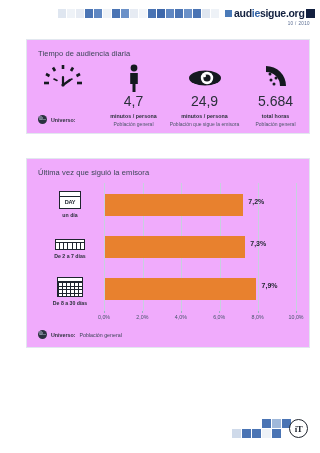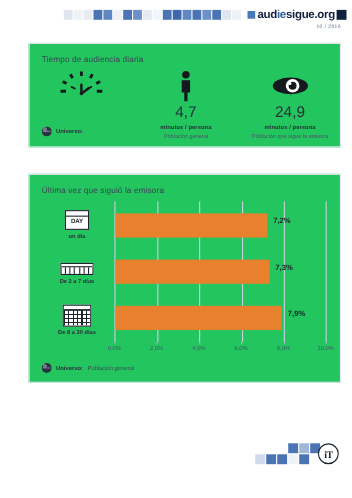--- a/index.html
+++ b/index.html
@@ -36,21 +36,21 @@
   }
   .issue {
     position: absolute; right: 10px; top: 21px;
     font-size: 4.5px; color: #56698f; letter-spacing: 0.4px;
     font-family: "Liberation Sans", sans-serif;
   }
 
   
   .panel {
     position: absolute; left: 26px; width: 284px;
-    background: #22c55e; border: 1px solid #e2e7ef;
+    background: #f0abfc; border: 1px solid #e2e7ef;
   }
   #panel-top { top: 39px; height: 95px; }
   #panel-bottom { top: 158px; height: 190px; }
 
   .panel-title {
     position: absolute; left: 11px; top: 9px;
     font-size: 7.5px; color: #3b4557; letter-spacing: 0.1px;
   }
 
   
@@ -160,21 +160,21 @@
     background: #fff; border-bottom: 1.2px solid #1e242e;
   }
   .cal-month .mgrid {
     position: absolute; left: 0; right: 0; top: 4px; bottom: 0;
     background:
       repeating-linear-gradient(to right, #1e242e 0 1px, transparent 1px 4px),
       repeating-linear-gradient(to bottom, #1e242e 0 1px, transparent 1px 3.5px);
   }
 
   
-  .footer { position: absolute; right: 12px; bottom: 24px; text-align: center; }
+  .footer { position: absolute; right: 12px; bottom: 8px; text-align: center; }
   .footer-logo { position: relative; width: 76px; height: 30px; }
   .fsq { position: absolute; width: 9px; height: 9px; }
   .imark {
     position: absolute; right: 0; top: 4px;
     width: 19px; height: 19px; border: 1.4px solid #1e242e; border-radius: 50%;
     background: #fff; display: flex; align-items: center; justify-content: center;
     font-size: 9px; font-weight: bold; color: #1e242e; font-family: "Liberation Serif", serif;
     letter-spacing: -0.5px;
   }
 </style>
@@ -266,20 +266,35 @@
             <circle cx="21" cy="15" r="3.6" fill="#15191f"></circle>
             <circle cx="18.5" cy="12.8" r="1.5" fill="#ffffff"></circle>
           </svg>
         </div>
         <div class="kpi-value">24,9</div>
         <div class="kpi-unit">minutos / persona</div>
         <div class="kpi-sub">Población que
 sigue la emisora</div>
       </div>
 
+      <div class="kpi">
+        <div class="kpi-icon">
+          <svg width="26" height="30" viewBox="0 0 26 30">
+            <path d="M3 3 A20 20 0 0 1 23 23 L17 23 A14 14 0 0 0 3 9 Z" fill="#15191f"></path>
+            <circle cx="7" cy="11" r="1.5" fill="#15191f"></circle>
+            <circle cx="12" cy="9" r="1.5" fill="#15191f"></circle>
+            <circle cx="8" cy="17" r="1.5" fill="#15191f"></circle>
+            <circle cx="13" cy="15" r="1.5" fill="#15191f"></circle>
+            <circle cx="11" cy="21" r="1.5" fill="#15191f"></circle>
+          </svg>
+        </div>
+        <div class="kpi-value">5.684</div>
+        <div class="kpi-unit">total horas</div>
+        <div class="kpi-sub">Población general</div>
+      </div>
 
     </div>
 
     <div class="universe" id="universe-top">
       <span class="globe"></span>
       <span class="universe-label">Universo:</span>
     </div>
   </div>
 
   <div class="panel" id="panel-bottom">

